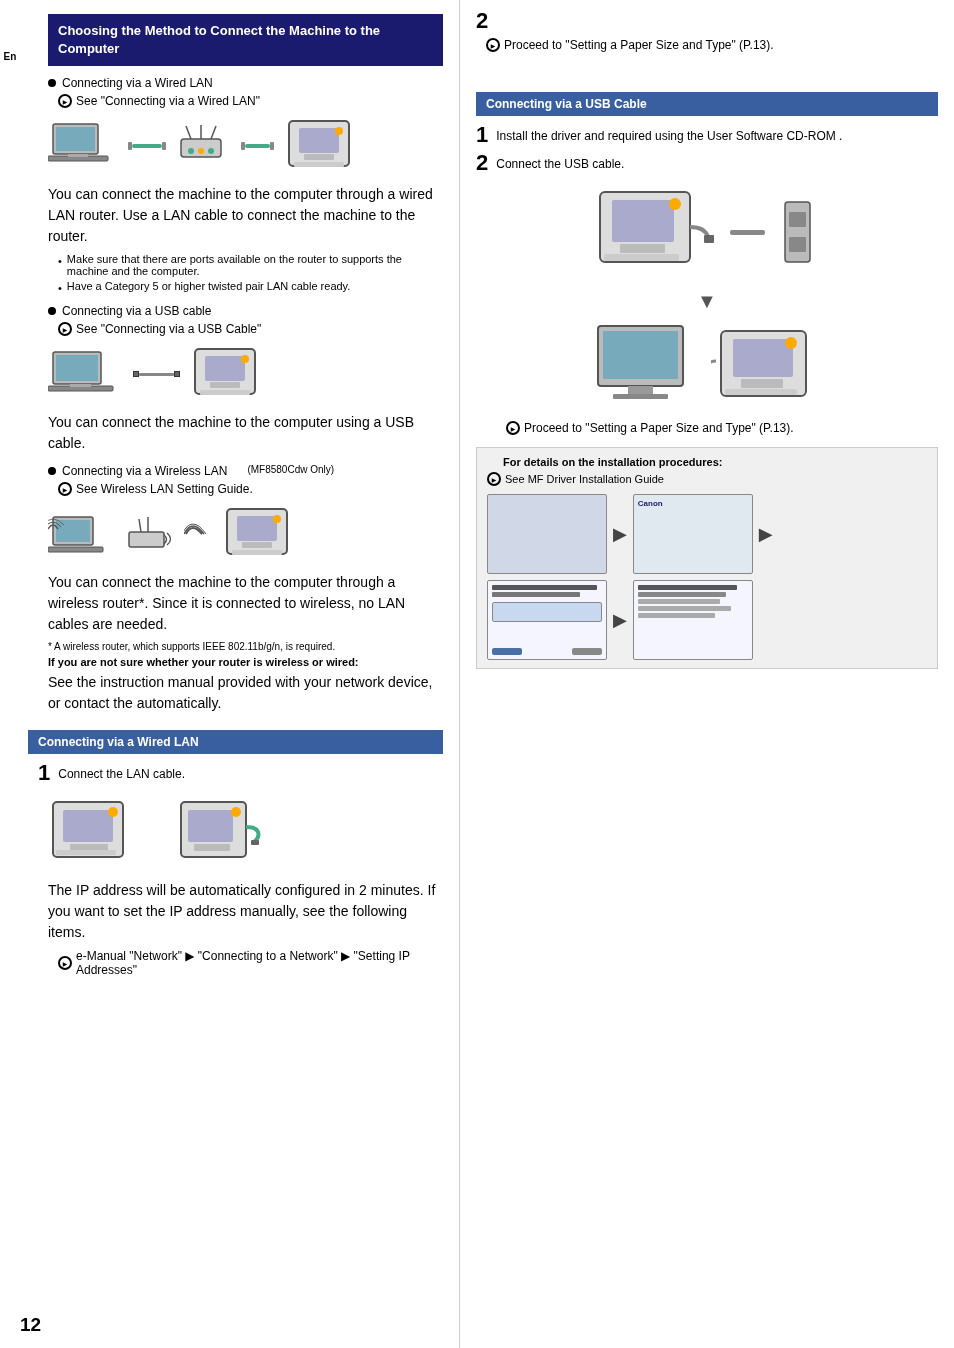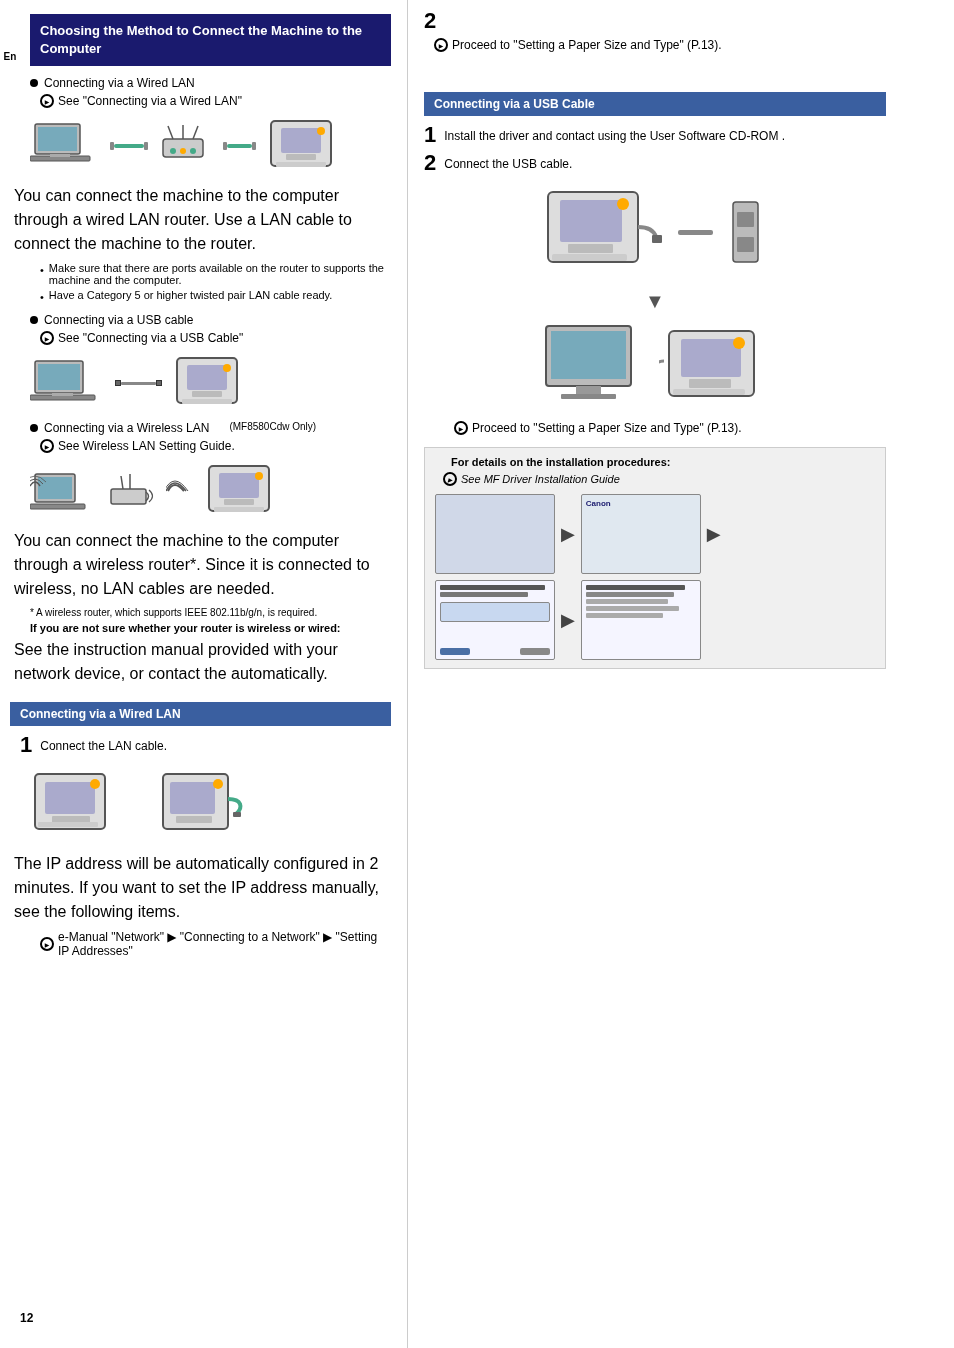--- a/index.html
+++ b/index.html
@@ -13,22 +13,22 @@
     }
     .page {
       width: 954px;
       min-height: 1348px;
       display: flex;
       flex-direction: row;
       padding: 0;
       position: relative;
     }
     .left-col {
-      width: 408px;
-      padding: 10px 16px 10px 10px;
+      width: 460px;
+      padding: 10px 16px 10px 28px;
       border-right: 1px solid #ccc;
     }
     .right-col {
       width: 494px;
       padding: 10px 16px;
     }
     .en-label {
       position: absolute;
       left: 0;
       top: 51px;
@@ -89,24 +89,24 @@
     }
     .circle-arrow::after {
       content: '▶';
       font-size: 6px;
       position: absolute;
       top: 50%;
       left: 50%;
       transform: translate(-50%, -50%);
     }
     .body-text {
-      font-size: 16px;
+      font-size: 14px;
       line-height: 1.5;
       margin-bottom: 6px;
-      margin-left: 4px;
+      margin-left: 20px;
     }
     .sub-bullet {
       display: flex;
       align-items: flex-start;
       margin-left: 30px;
       margin-bottom: 3px;
       font-size: 11px;
     }
     .sub-bullet-dot {
       margin-right: 5px;
@@ -136,23 +136,23 @@
       align-items: center;
     }
     .bold-label {
       font-weight: bold;
       font-size: 11px;
       margin-bottom: 4px;
       margin-left: 20px;
     }
     .page-num {
       position: absolute;
-      bottom: 23px;
+      bottom: 12px;
       left: 20px;
-      font-size: 12px;
+      font-size: 19px;
       font-weight: bold;
     }
     .note-box {
       background: #f0f0f0;
       border: 1px solid #ccc;
       padding: 8px 10px;
       margin: 8px 0;
       font-size: 11px;
     }
     .wireless-note {
@@ -332,20 +332,21 @@
 
       <svg width="80" height="60" viewBox="0 0 80 60">
         <rect x="5" y="5" width="60" height="45" rx="4" fill="#ddd" stroke="#555" stroke-width="2"></rect>
         <rect x="15" y="12" width="40" height="25" rx="2" fill="#aac"></rect>
         <rect x="20" y="38" width="30" height="6" rx="1" fill="#bbb"></rect>
         <circle cx="55" cy="15" r="4" fill="#fa0"></circle>
         <rect x="10" y="46" width="50" height="5" rx="1" fill="#ccc"></rect>
       </svg>
     </div>
 
+    <div class="body-text" style="margin-bottom:10px;">You can connect the machine to the computer using a USB cable.</div>
 
     <div class="bullet-item">
       <div class="bullet-dot"></div>
       <span>Connecting via a Wireless LAN</span>
       <span class="inline-small" style="margin-left:20px;">(MF8580Cdw Only)</span>
     </div>
     <div class="see-link">
       <div class="circle-arrow"></div>
       <span>See Wireless LAN Setting Guide.</span>
     </div>
@@ -434,21 +435,21 @@
     </div>
     <div class="see-link" style="margin-left:10px;margin-bottom:40px;">
       <div class="circle-arrow"></div>
       <span>Proceed to "Setting a Paper Size and Type" (P.13).</span>
     </div>
 
     <div class="section-header">Connecting via a USB Cable</div>
 
     <div class="step-row" style="margin-bottom:6px;">
       <span class="step-num">1</span>
-      <div class="step-text">Install the driver and contact using the User Software CD-ROM .</div>
+      <div class="step-text">Install the driver and required using the User Software CD-ROM .</div>
     </div>
 
     <div class="step-row" style="margin-bottom:8px;">
       <span class="step-num">2</span>
       <div class="step-text">Connect the USB cable.</div>
     </div>
 
     <div class="usb-conn-area">
 
       <div class="usb-top">
@@ -491,21 +492,21 @@
       </div>
     </div>
 
     <div class="see-link" style="margin-top:10px;margin-bottom:12px;">
       <div class="circle-arrow"></div>
       <span>Proceed to "Setting a Paper Size and Type" (P.13).</span>
     </div>
 
     <div class="note-box">
       <div class="bold-label" style="margin-left:16px;">For details on the installation procedures:</div>
-      <div class="see-link" style="margin-left:8px;margin-top:4px;margin-bottom:8px;font-style:italic;">
+      <div class="see-link" style="margin-left:0;margin-top:4px;margin-bottom:8px;">
         <div class="circle-arrow"></div>
         <span>See MF Driver Installation Guide</span>
       </div>
 
       <div class="inst-row" style="margin-bottom:6px;">
         <div class="inst-screen">
           <div class="inst-screen-bar"></div>
           <div class="inst-screen-line" style="width:90%;"></div>
           <div class="inst-screen-line" style="width:70%;"></div>
           <div class="inst-screen-line" style="width:80%;"></div>

